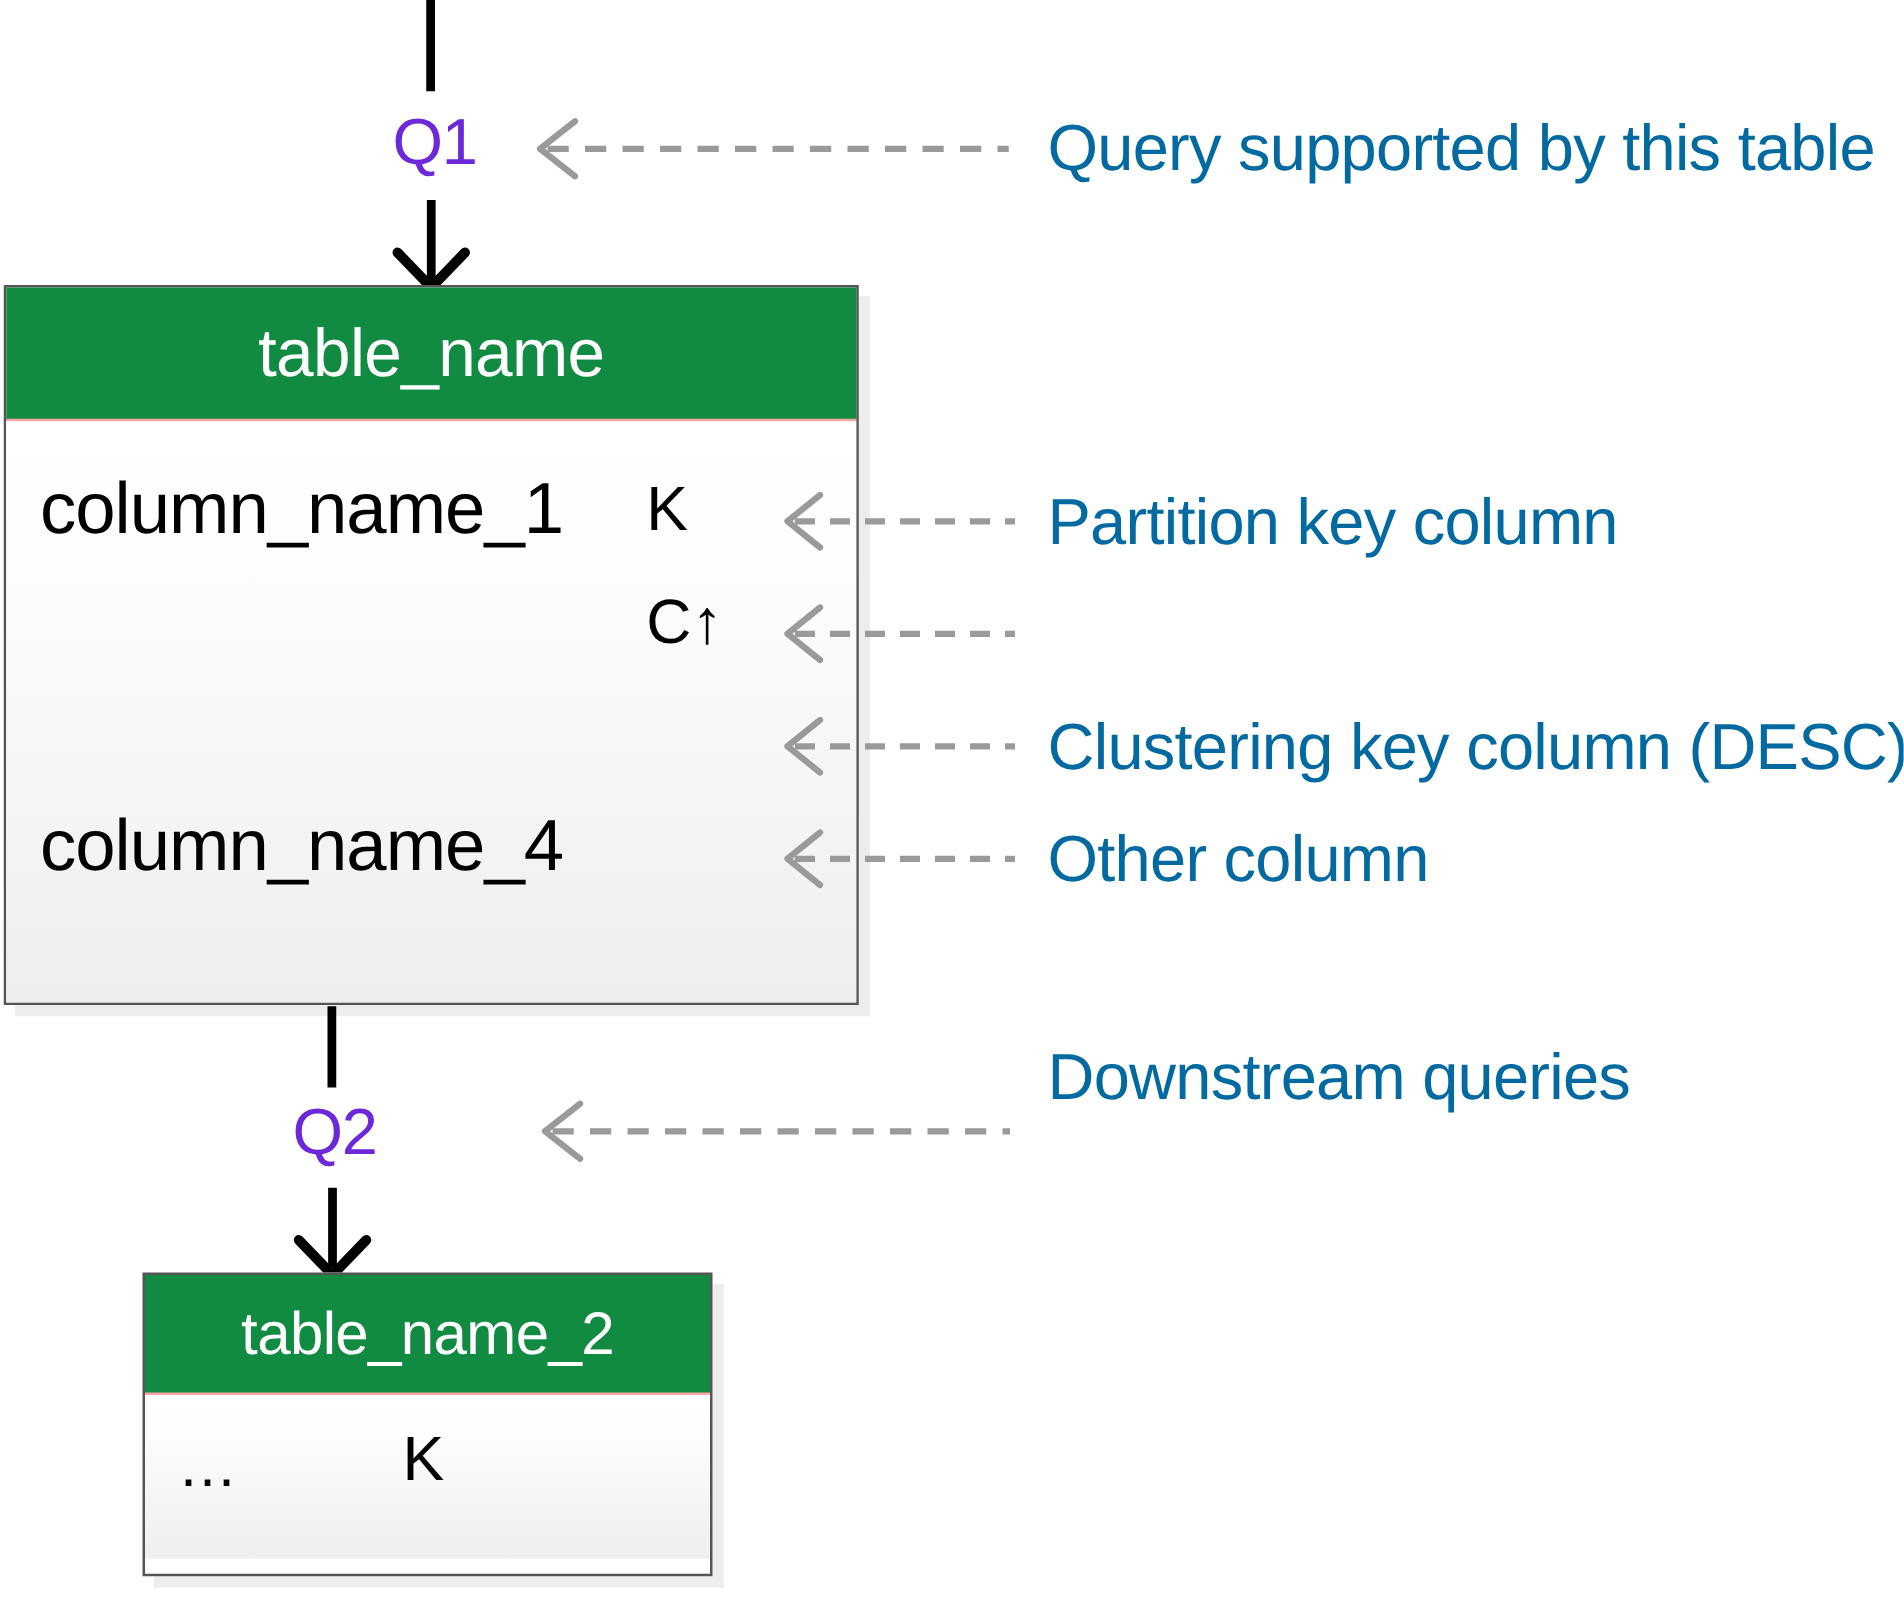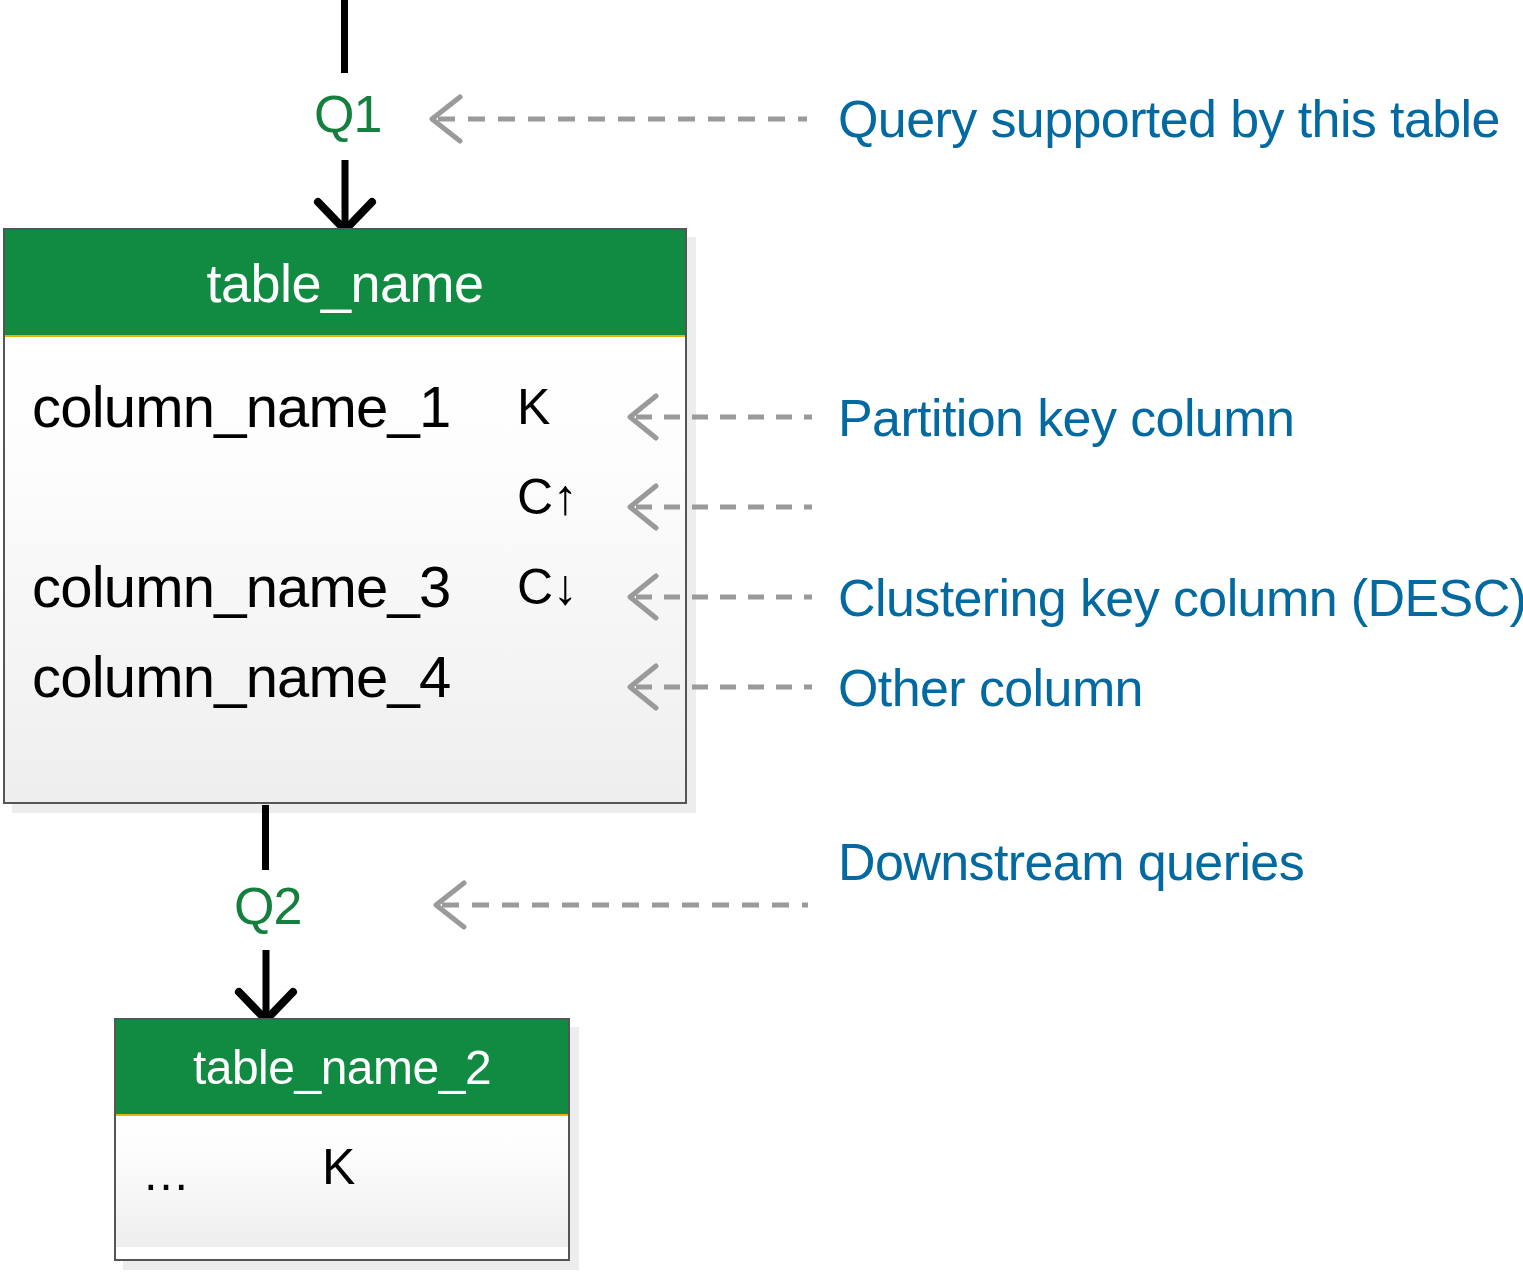--- a/index.html
+++ b/index.html
@@ -39,21 +39,21 @@
   .entity-header {
     box-sizing: border-box;
     background: #128b42;
     color: #ffffff;
     text-align: center;
     font-weight: 400;
     letter-spacing: -0.5px;
     display: flex;
     align-items: center;
     justify-content: center;
-    border-bottom: 2px solid #eab308;
+    border-bottom: 2px solid #fca5a5;
   }
   .entity-body {
     box-sizing: border-box;
     background: linear-gradient(to bottom, #ffffff 0%, #fdfdfd 25%, #f4f4f4 70%, #eeeeee 100%);
     position: relative;
   }
 
   
   #table-main {
     left: 3px;
@@ -132,21 +132,21 @@
     top: 26px;
     font-size: 50px;
     color: #000000;
     line-height: 1;
   }
 
   
   .qlabel {
     position: absolute;
     font-size: 52px;
-    color: #15803d;
+    color: #6d28d9;
     letter-spacing: -1px;
     line-height: 1;
   }
 
   
   .annot-arrow {
     position: absolute;
   }
   .annot-text {
     position: absolute;
@@ -183,24 +183,20 @@
 
       <div class="row" style="top:34px;">
         <span class="col-name">column_name_1</span>
         <span class="col-key"><span>K</span><span class="key-arrow"></span></span>
       </div>
 
       <div class="row" style="top:124px;">
         <span class="col-key"><span>C</span><span class="key-arrow">↑</span></span>
       </div>
 
-      <div class="row" style="top:214px;">
-        <span class="col-name">column_name_3</span>
-        <span class="col-key"><span>C</span><span class="key-arrow">↓</span></span>
-      </div>
 
       <div class="row" style="top:304px;">
         <span class="col-name">column_name_4</span>
         <span class="col-key"><span></span><span class="key-arrow"></span></span>
       </div>
 
     </div>
   </div>
 
   <svg class="annot-arrow" style="left:622px; top:393px;" width="192" height="48" viewBox="0 0 192 48">

